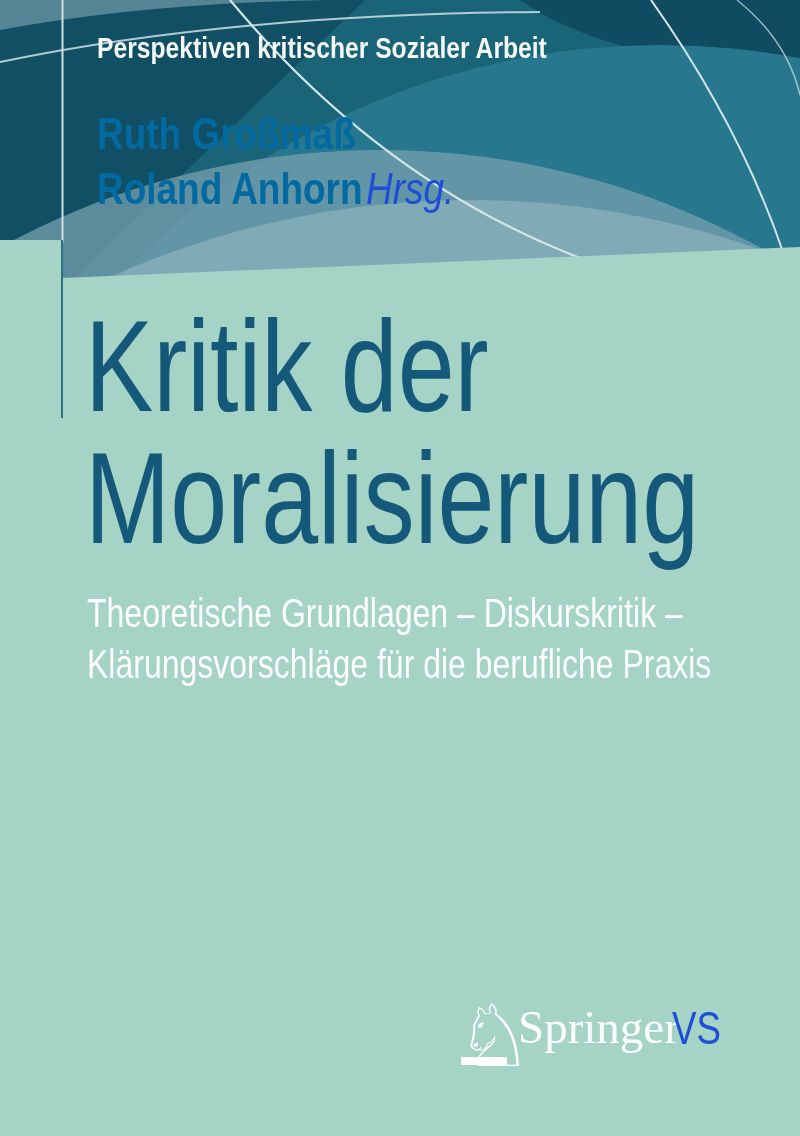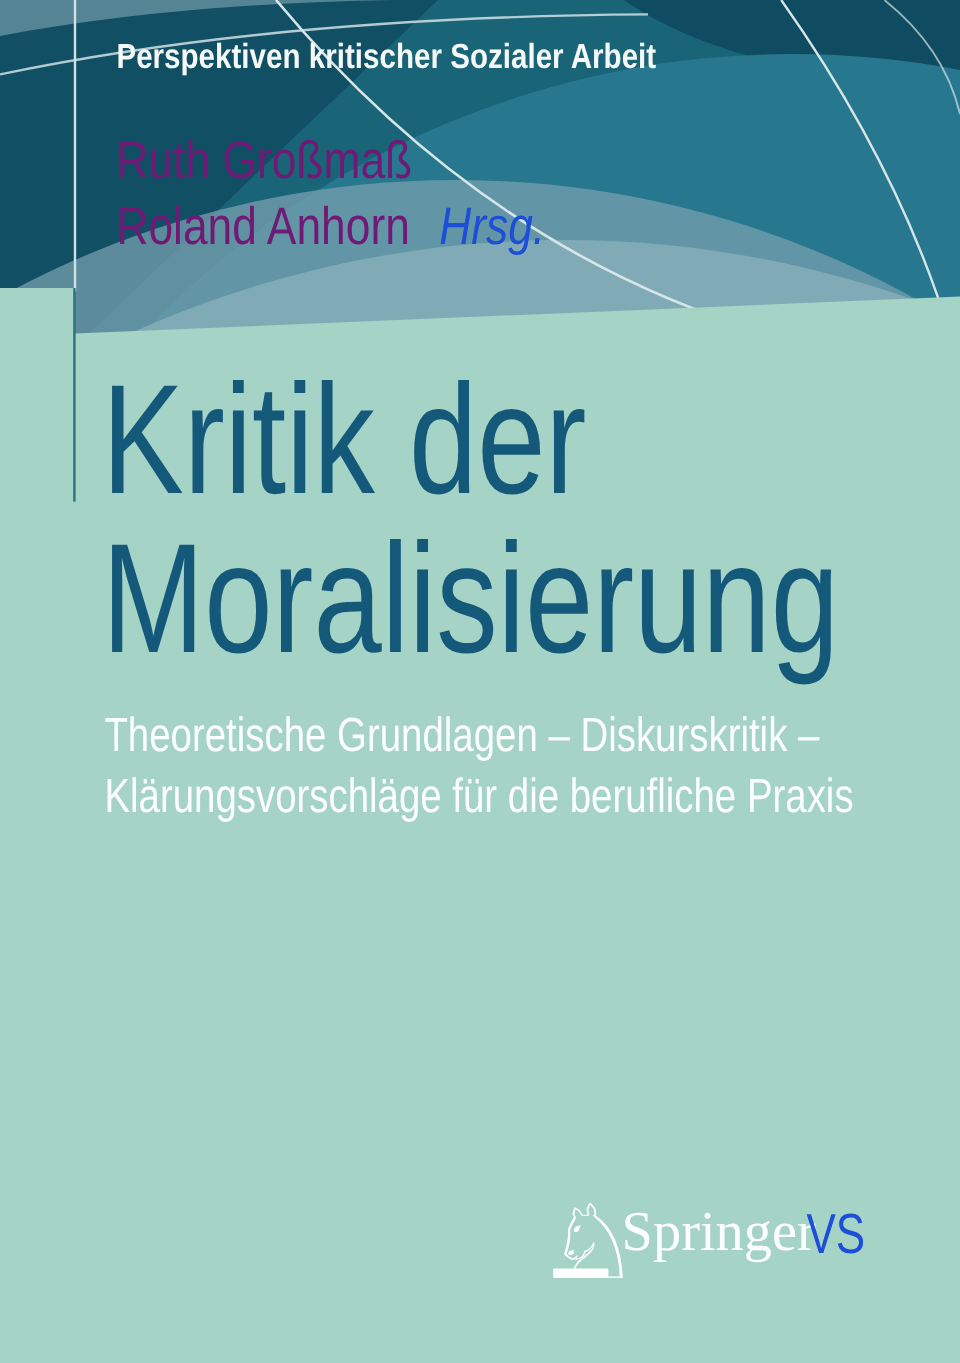--- a/index.html
+++ b/index.html
@@ -28,22 +28,22 @@
 
   .series{
     left:97px;top:31px;
     font-size:29px;font-weight:bold;line-height:34px;
     color:#f4f8f7;
   }
   .series .cond{transform:scaleX(0.85);}
 
   .authors{
     left:97px;top:106px;
-    font-size:44px;font-weight:normal;line-height:55px;
-    color:#701a75;
+    font-size:44px;font-weight:bold;line-height:55px;
+    color:#0369a1;
   }
   .authors .cond{transform:scaleX(0.84);}
 
   .hrsg{
     left:366px;top:161px;
     font-size:44px;line-height:55px;font-style:italic;
     color:#1d4ed8;
   }
   .hrsg .cond{transform:scaleX(0.84);}
 

